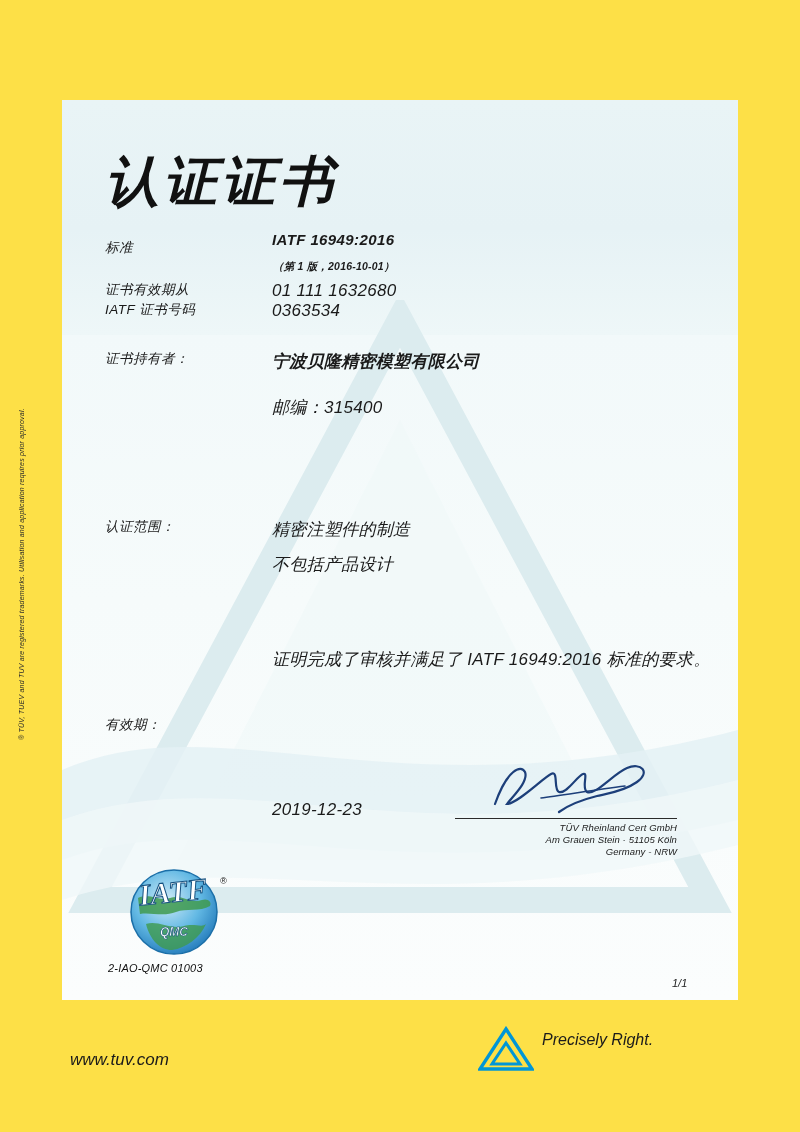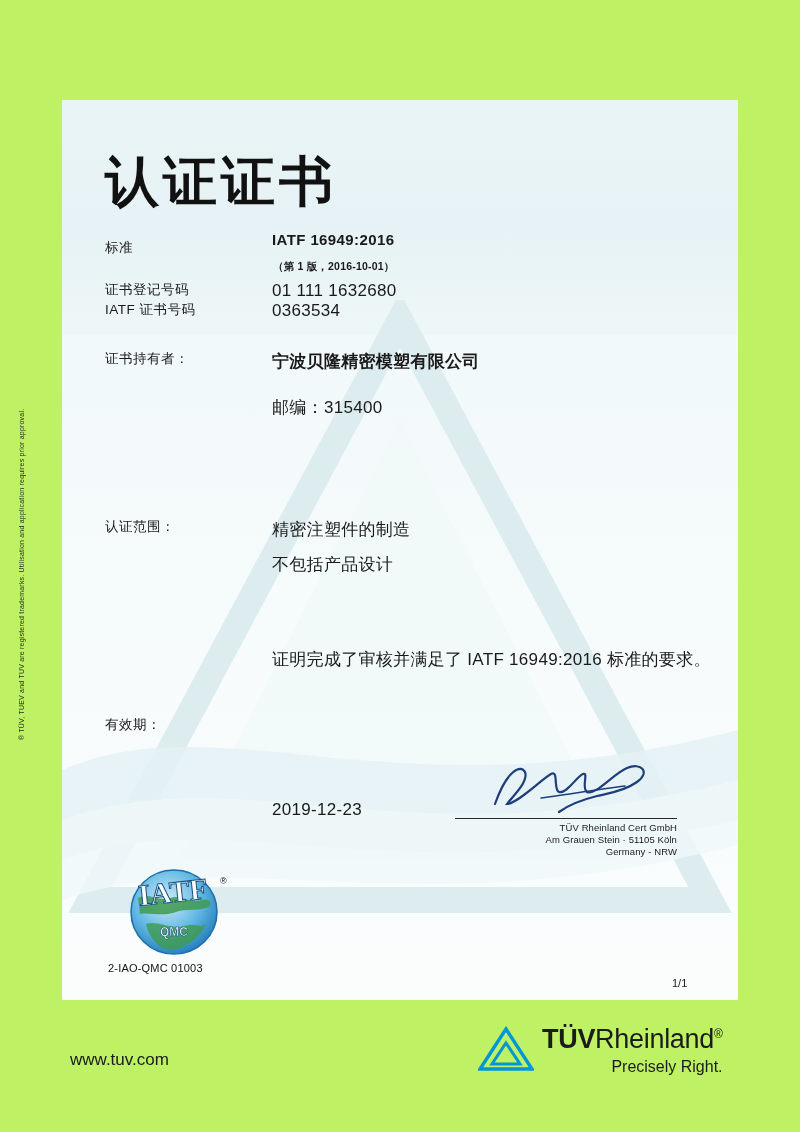--- a/index.html
+++ b/index.html
@@ -13,21 +13,22 @@
     position: relative;
     font-family: "Liberation Sans", sans-serif;
     color: #1a1a1a;
     overflow: hidden;
   }
 
   
   #certificate-page {
     position: absolute;
     inset: 0;
-    background: #bef264;
+    background: #fde047;
+    font-style: italic;
   }
 
   
   .wash-top {
     position: absolute;
     left: 62px;
     top: 100px;
     width: 676px;
     height: 235px;
     background: linear-gradient(180deg, #e9f4f6 0%, #e6f2f5 55%, #eef7f8 100%);
@@ -226,21 +227,21 @@
   </div>
 
   <div class="side-legal">® TÜV, TUEV and TUV are registered trademarks. Utilisation and application requires prior approval.</div>
 
   <div class="title-cn">认证证书</div>
 
   <div class="label" id="standard-label">标准</div>
   <div class="value" id="standard-value">IATF 16949:2016</div>
   <div class="value" id="standard-edition">（第 1 版，2016-10-01）</div>
 
-  <div class="label" id="regno-label">证书登记号码</div>
+  <div class="label" id="regno-label">证书有效期从</div>
   <div class="value" id="regno-value">01 111 1632680</div>
   <div class="label" id="iatfno-label">IATF 证书号码</div>
   <div class="value" id="iatfno-value">0363534</div>
 
   <div class="label" id="holder-label">证书持有者：</div>
   <div class="value" id="holder-line1">宁波贝隆精密模塑有限公司</div>
   <div class="value" id="holder-line3">邮编：315400</div>
 
   <div class="label" id="scope-label">认证范围：</div>
   <div class="value" id="scope-line1">精密注塑件的制造</div>
@@ -290,20 +291,17 @@
   <div id="footer-url">www.tuv.com</div>
 
   <div id="tuv-logo">
     <span>
       <svg width="56" height="46" viewBox="0 0 56 46">
         <polygon points="28,3 54,43 2,43" fill="none" stroke="#0096d6" stroke-width="3.4"></polygon>
         <polygon points="28,17 42,38 14,38" fill="none" stroke="#0096d6" stroke-width="3"></polygon>
       </svg>
     </span>
     <span id="tuv-logo-text">
-      <span class="tuv-word">
-        <b>TÜV</b><span>Rheinland</span><span class="tuv-reg">®</span>
-      </span>
       <div class="tuv-tagline">Precisely Right.</div>
     </span>
   </div>
 
 </div>
 
 </body></html>

